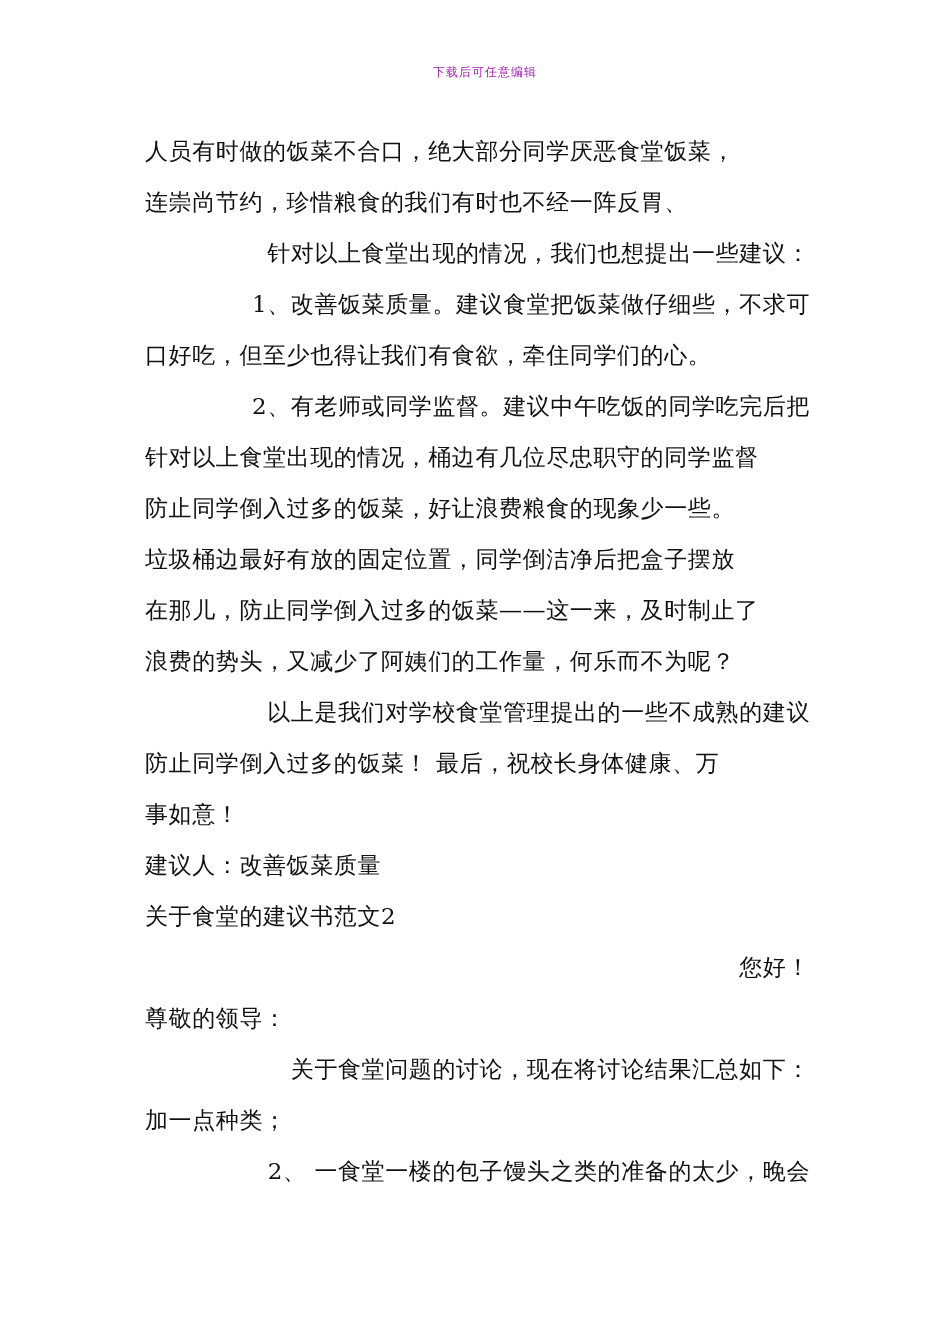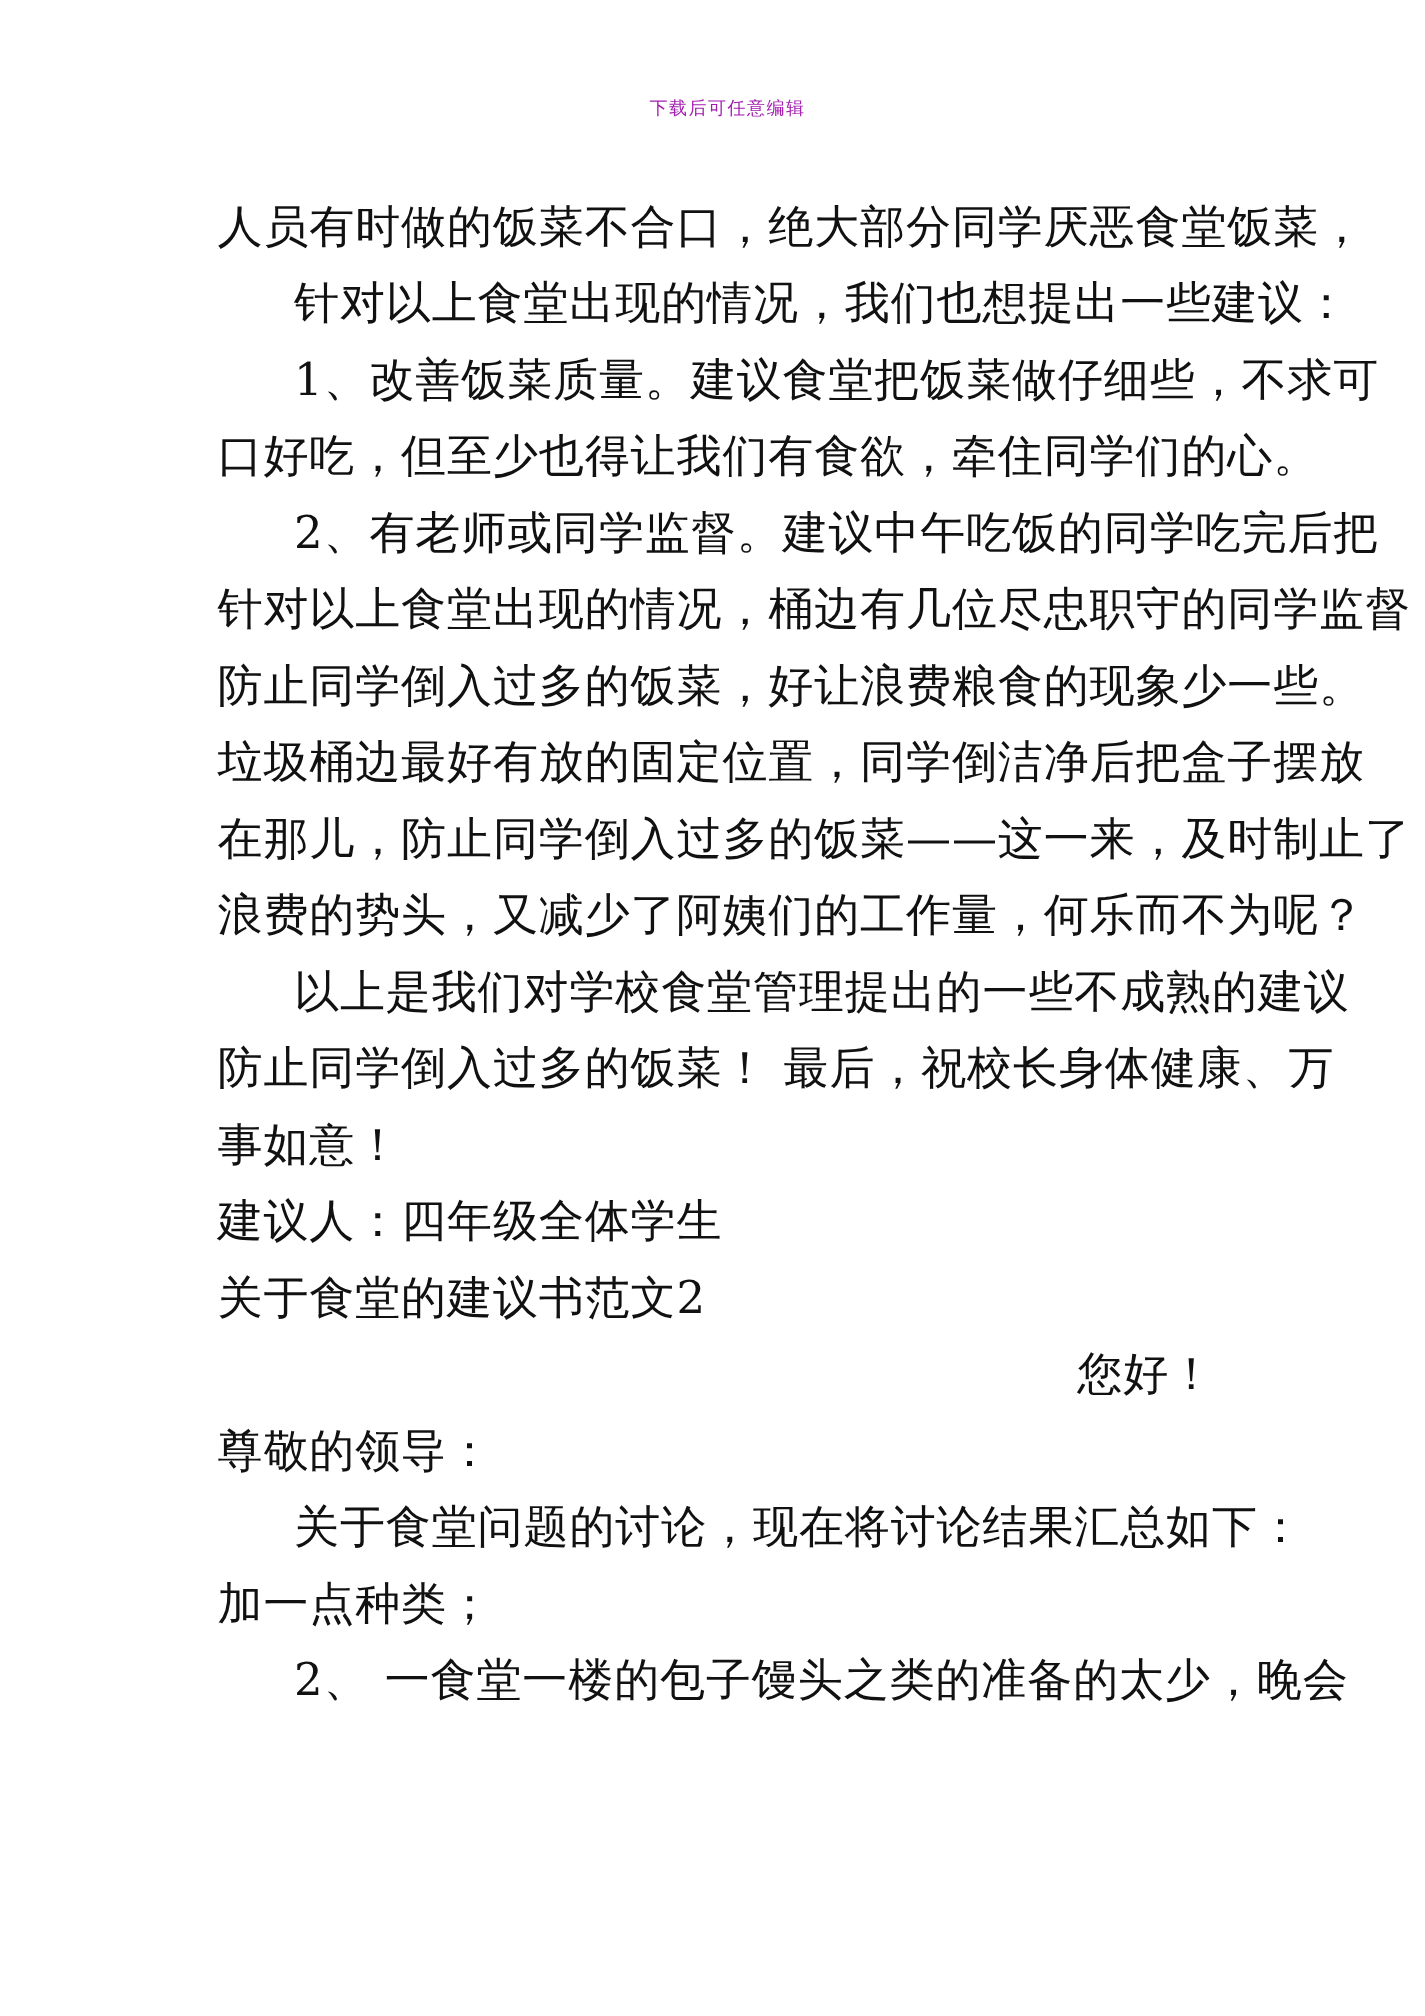--- a/index.html
+++ b/index.html
@@ -28,48 +28,49 @@
     }
     .doc-body {
       position: absolute;
       top: 126px;
       left: 145px;
       width: 665px;
     }
     .line {
       height: 51px;
       line-height: 51px;
-      font-size: 30px;
+      font-size: 23px;
       white-space: nowrap;
       letter-spacing: 0.6px;
     }
     .indent {
       padding-left: 51px;
       text-align: right;
     }
   </style>
 </head>
 <body>
 
 <div class="page-header">下载后可任意编辑</div>
 
 <div class="doc-body">
   <div class="line">人员有时做的饭菜不合口，绝大部分同学厌恶食堂饭菜，</div>
+  <div class="line">连崇尚节约，珍惜粮食的我们有时也不经一阵反胃、</div>
   <div class="line indent">针对以上食堂出现的情况，我们也想提出一些建议：</div>
   <div class="line indent">1、改善饭菜质量。建议食堂把饭菜做仔细些，不求可</div>
   <div class="line">口好吃，但至少也得让我们有食欲，牵住同学们的心。</div>
   <div class="line indent">2、有老师或同学监督。建议中午吃饭的同学吃完后把</div>
   <div class="line">针对以上食堂出现的情况，桶边有几位尽忠职守的同学监督</div>
   <div class="line">防止同学倒入过多的饭菜，好让浪费粮食的现象少一些。</div>
   <div class="line">垃圾桶边最好有放的固定位置，同学倒洁净后把盒子摆放</div>
   <div class="line">在那儿，防止同学倒入过多的饭菜——这一来，及时制止了</div>
   <div class="line">浪费的势头，又减少了阿姨们的工作量，何乐而不为呢？</div>
   <div class="line indent">以上是我们对学校食堂管理提出的一些不成熟的建议</div>
   <div class="line">防止同学倒入过多的饭菜！ 最后，祝校长身体健康、万</div>
   <div class="line">事如意！</div>
-  <div class="line">建议人：四年级全体学生</div>
+  <div class="line">建议人：改善饭菜质量</div>
   <div class="line">关于食堂的建议书范文2</div>
   <div class="line indent">您好！</div>
   <div class="line">尊敬的领导：</div>
   <div class="line indent">关于食堂问题的讨论，现在将讨论结果汇总如下：</div>
   <div class="line">加一点种类；</div>
   <div class="line indent">2、 一食堂一楼的包子馒头之类的准备的太少，晚会</div>
 </div>
 
 </body></html>

